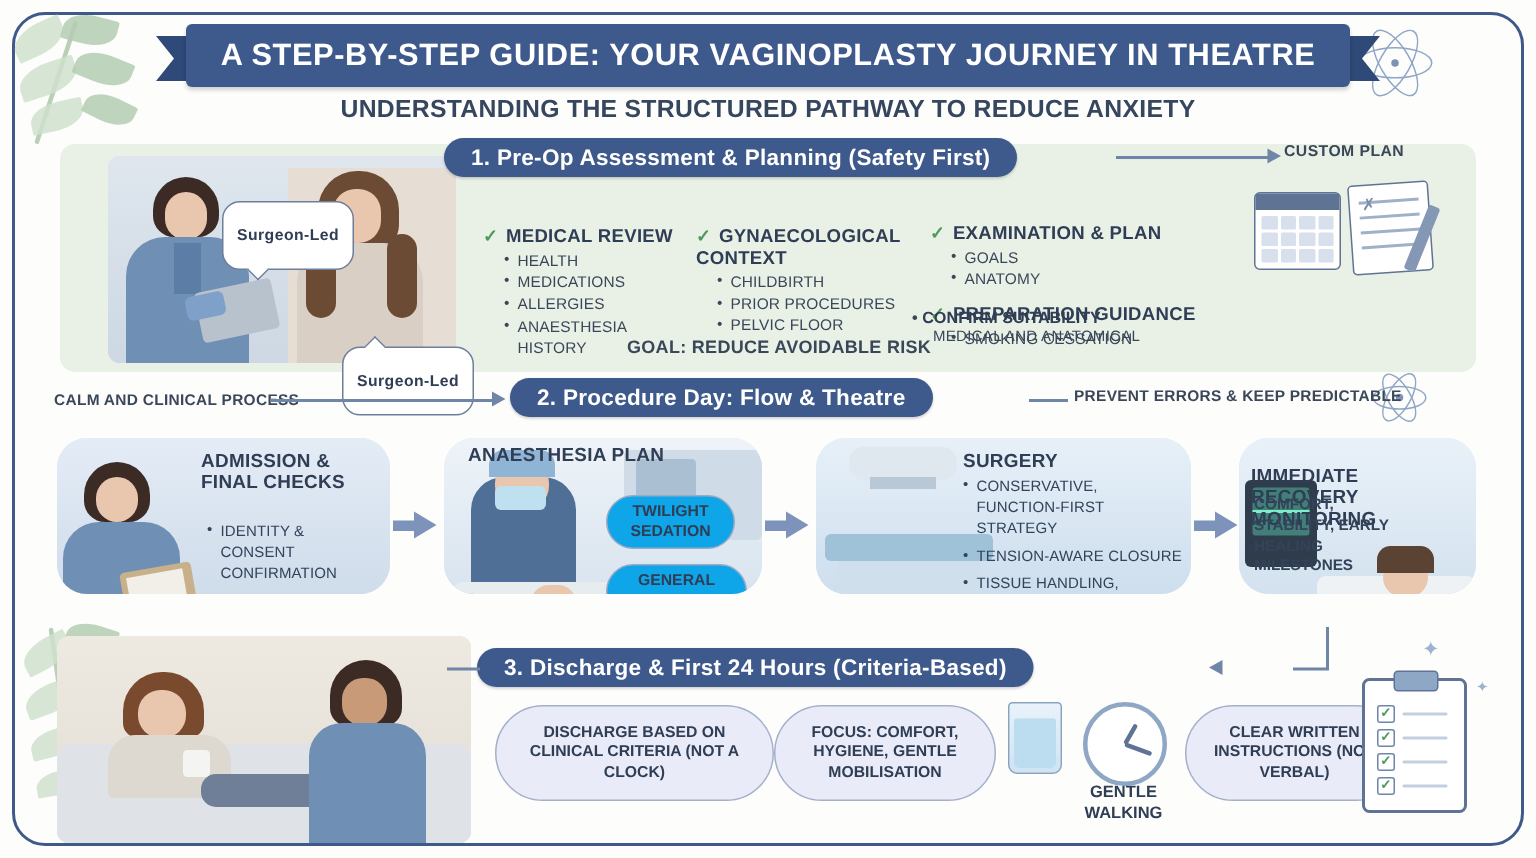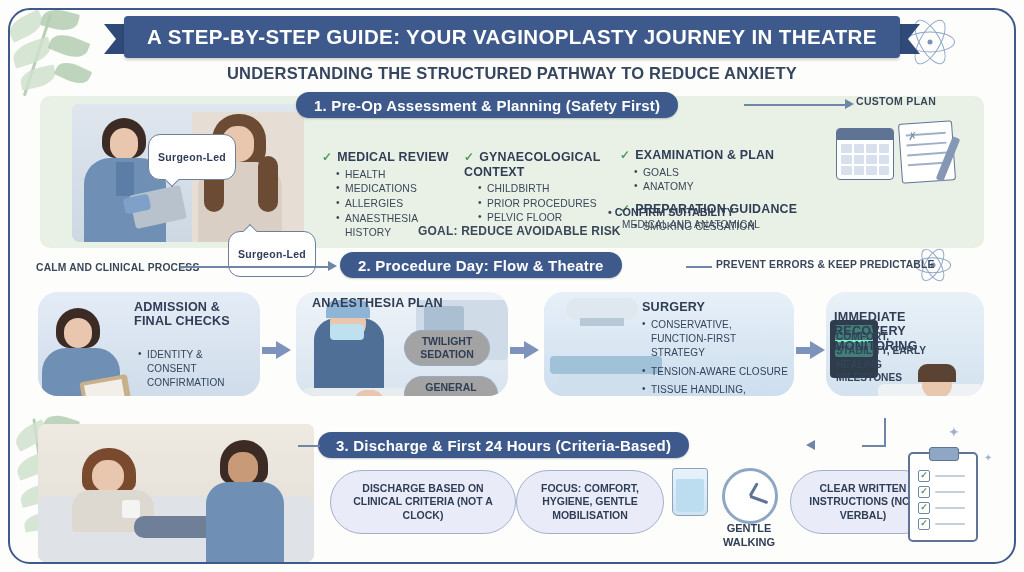--- a/index.html
+++ b/index.html
@@ -159,21 +159,21 @@
     position:absolute;font-size:12.6px;font-weight:bold;color:#2f3d55;
     text-transform:uppercase;letter-spacing:.2px;line-height:1.15;
   }
   .card-bullets{position:absolute;list-style:none;margin:0;padding:0;}
   .card-bullets li{
     font-size:10px;color:#33435a;line-height:1.42;text-transform:uppercase;
     position:relative;padding-left:9px;letter-spacing:.1px;
   }
   .card-bullets li:before{content:"•";position:absolute;left:0;top:-1px;}
   .oval{
-    position:absolute;background:#a3a3a3;border:1.4px solid #9aa9c6;border-radius:999px;
+    position:absolute;background:#0ea5e9;border:1.4px solid #9aa9c6;border-radius:999px;
     font-size:10.5px;font-weight:bold;color:#2f3d55;text-transform:uppercase;
     display:flex;align-items:center;justify-content:center;text-align:center;line-height:1.2;
   }
   .arrow{
     position:absolute;width:0;height:0;border-top:9px solid transparent;
     border-bottom:9px solid transparent;border-left:15px solid #7d93bb;
   }
   .arrow-stem{position:absolute;height:7px;background:#7d93bb;}
 
   

